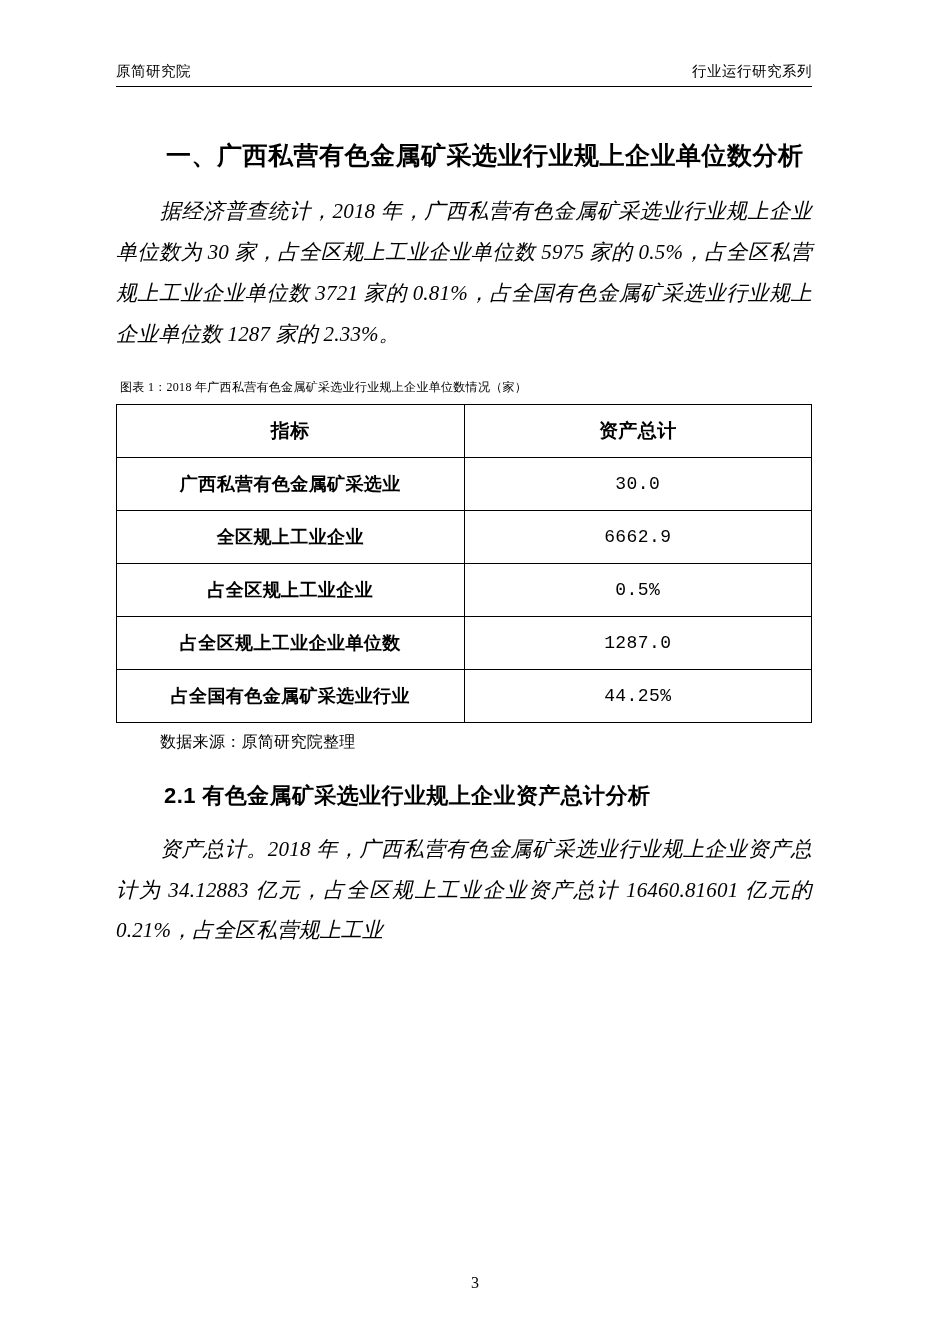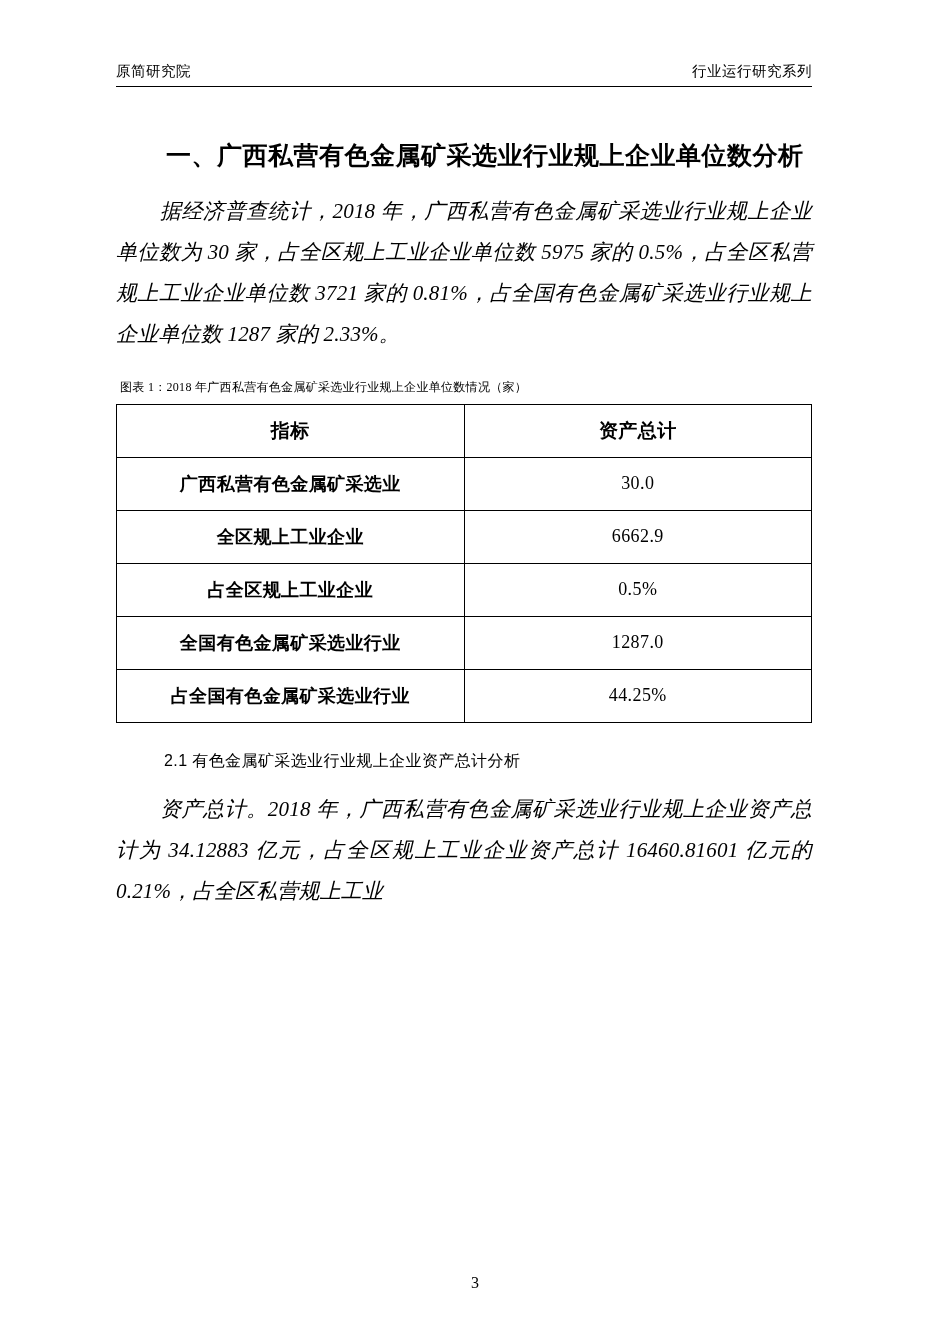--- a/index.html
+++ b/index.html
@@ -45,22 +45,22 @@
   h1.section-title {
     font-size: 25px;
     font-weight: bold;
     font-family: "Liberation Sans", sans-serif;
     line-height: 1.55;
     margin: 40px 0 0 0;
     text-indent: 50px;
     letter-spacing: 0.5px;
   }
   h2.sub-title {
-    font-size: 16px;
-    font-weight: normal;
+    font-size: 22px;
+    font-weight: bold;
     font-family: "Liberation Sans", sans-serif;
     line-height: 1.55;
     margin: 26px 0 0 0;
     text-indent: 48px;
     letter-spacing: 0.4px;
   }
   p.body-text {
     font-size: 21px;
     line-height: 1.95;
     margin: 16px 0 0 0;
@@ -99,21 +99,21 @@
     font-weight: bold;
     font-family: "Liberation Sans", sans-serif;
     font-size: 19px;
   }
   table.data-table td.label-cell {
     font-weight: bold;
     font-family: "Liberation Sans", sans-serif;
     font-size: 18px;
   }
   table.data-table td.value-cell {
-    font-family: Liberation Serif, serif;
+    font-family: Liberation Mono, monospace;
     font-size: 18px;
   }
   .col-a { width: 50%; }
   .col-b { width: 50%; }
   
   .page-number {
     position: absolute;
     bottom: 52px;
     left: 0;
     width: 950px;
@@ -157,30 +157,31 @@
       </tr>
       <tr>
         <td class="label-cell">全区规上工业企业</td>
         <td class="value-cell">6662.9</td>
       </tr>
       <tr>
         <td class="label-cell">占全区规上工业企业</td>
         <td class="value-cell">0.5%</td>
       </tr>
       <tr>
-        <td class="label-cell">全国有色金属矿采选业行业</td>
+        <td class="label-cell">占全区规上工业企业单位数</td>
         <td class="value-cell">1287.0</td>
       </tr>
       <tr>
         <td class="label-cell">占全国有色金属矿采选业行业</td>
         <td class="value-cell">44.25%</td>
       </tr>
     </tbody>
   </table>
 
+  <div class="source-note">数据来源：原简研究院整理</div>
 
 
   <h2 class="sub-title">2.1 有色金属矿采选业行业规上企业资产总计分析</h2>
 
   <p class="body-text">资产总计。2018 年，广西私营有色金属矿采选业行业规上企业资产总计为 34.12883 亿元，占全区规上工业企业资产总计 16460.81601 亿元的 0.21%，占全区私营规上工业</p>
 
   <div class="page-number">3</div>
 
 </div>
 

